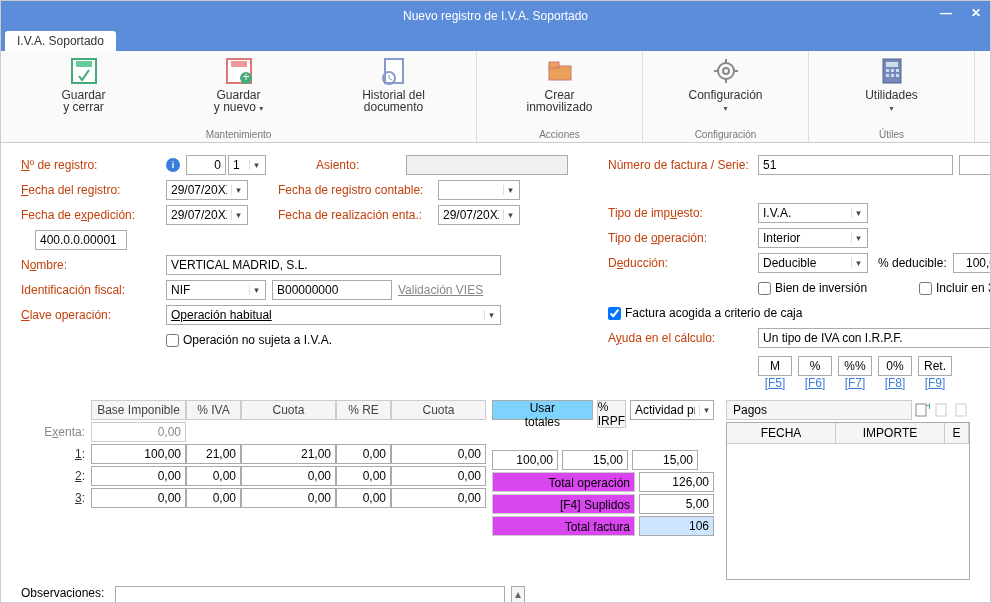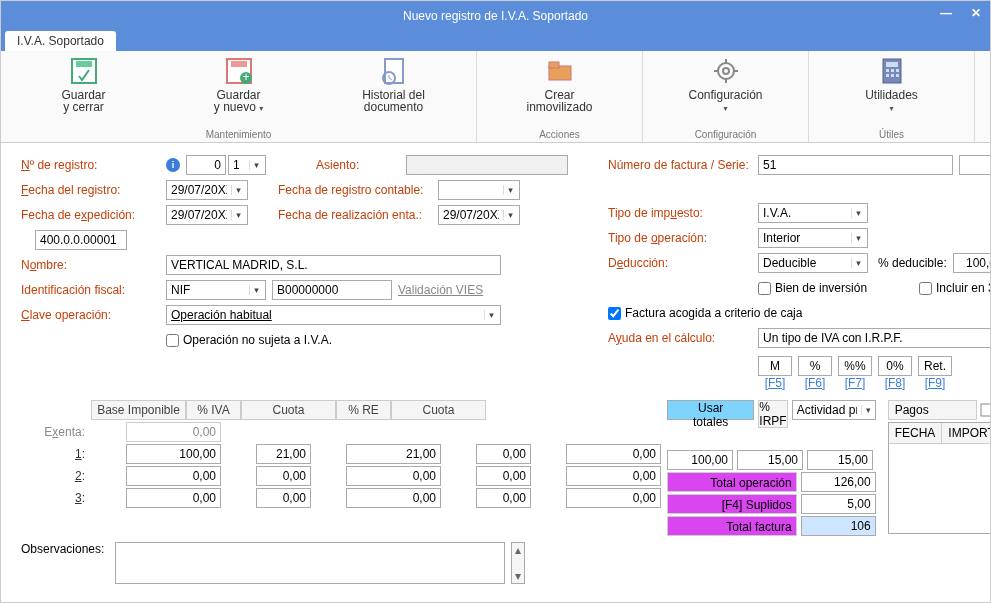--- a/index.html
+++ b/index.html
@@ -41,41 +41,41 @@
 .calcbtns { display: flex; gap: 6px; margin-top: 6px; }
 .calcbtns .cb { border: 1px solid #aaa; width: 34px; height: 20px; text-align: center; line-height: 18px; cursor: pointer; background:#fff;}
 .flabels { display:flex; gap:6px; color:#3b7ddd; font-size:11px; text-decoration:underline;}
 .flabels span { width:34px; text-align:center;}
 
 .gridarea { padding: 4px 20px; display: flex; gap: 6px; align-items:flex-start; }
 .leftgrid { }
 .ghead { display: flex; }
 .ghead .gh, .grow .gc { border: 1px solid #ccc; background: #f5f5f5; height:20px; display:flex; align-items:center; justify-content:flex-end; padding:0 4px;}
 .ghead .gh { color:#444; justify-content:center;}
-.grow { display:flex; margin-top:2px;gap:35px;}
+.grow { display:flex; margin-top:2px;}
 .grow .gc { background:#fff; border:1px solid #aaa;}
 .grow .gc.lab { border:none; background:transparent; color:#333; justify-content:flex-end; padding-right:6px;}
 .c-base{width:95px;} .c-iva{width:55px;} .c-cuota{width:95px;} .c-re{width:55px;} .c-cuota2{width:95px;} .c-lab{width:70px;}
 
 .midcol { width:222px;}
 .midcol .mh { display:flex; gap:4px;}
 .mh .mbtn { border:1px solid #aaa; height:20px; padding:0 24px; background:#7dd3fc; cursor:pointer;}
 .mh .mlbl { border:1px solid #ccc; background:#f5f5f5; height:28px; display:flex; align-items:center; justify-content:center; flex:1;}
 .midrow { display:flex; margin-top:2px; gap:4px;}
 .midrow .ml { flex:1; text-align:right; height:20px; line-height:20px; background:#d946ef; border:1px solid #ccc; padding:0 4px;}
 .midrow .mv { width:75px; border:1px solid #aaa; height:20px; text-align:right; padding:0 4px; line-height:18px; background:#fff;}
 .midrow.tri .mv { width:66px;}
 .midrow .mv.sel { background:#cde5ff;}
 
 .paycol { flex:1; margin-left:6px;}
 .paycol .phead { display:flex; align-items:center; gap:2px;}
 .paycol .ptitle { flex:1; border:1px solid #ccc; background:#f5f5f5; height:20px; line-height:18px; padding:0 6px;}
 .paycol .picos { display:flex; gap:4px;}
 .paycol .pico { width:16px; height:16px; cursor:pointer;}
-.ptable { border:1px solid #aaa; height:112px; margin-top:2px;}
+.ptable { border:1px solid #aaa; height:158px; margin-top:2px;}
 .ptable .pthead { display:flex; background:#f5f5f5; border-bottom:1px solid #ccc;}
 .ptable .pth { flex:1; border-right:1px solid #ccc; padding:3px 6px; text-align:center;}
 
 .obsv { display:flex; padding:2px 20px; gap:6px; align-items:flex-start;}
 .obsv textarea { width:390px; height:42px; border:1px solid #aaa; resize:none;}
 .obsv .scr { width:14px; height:42px; border:1px solid #aaa; display:flex; flex-direction:column; justify-content:space-between; align-items:center; background:#f5f5f5; font-size:8px; color:#666;}
 
 .viesl { color:#888; text-decoration:underline; cursor:pointer; margin-left:6px;}
 </style>
 </head>

